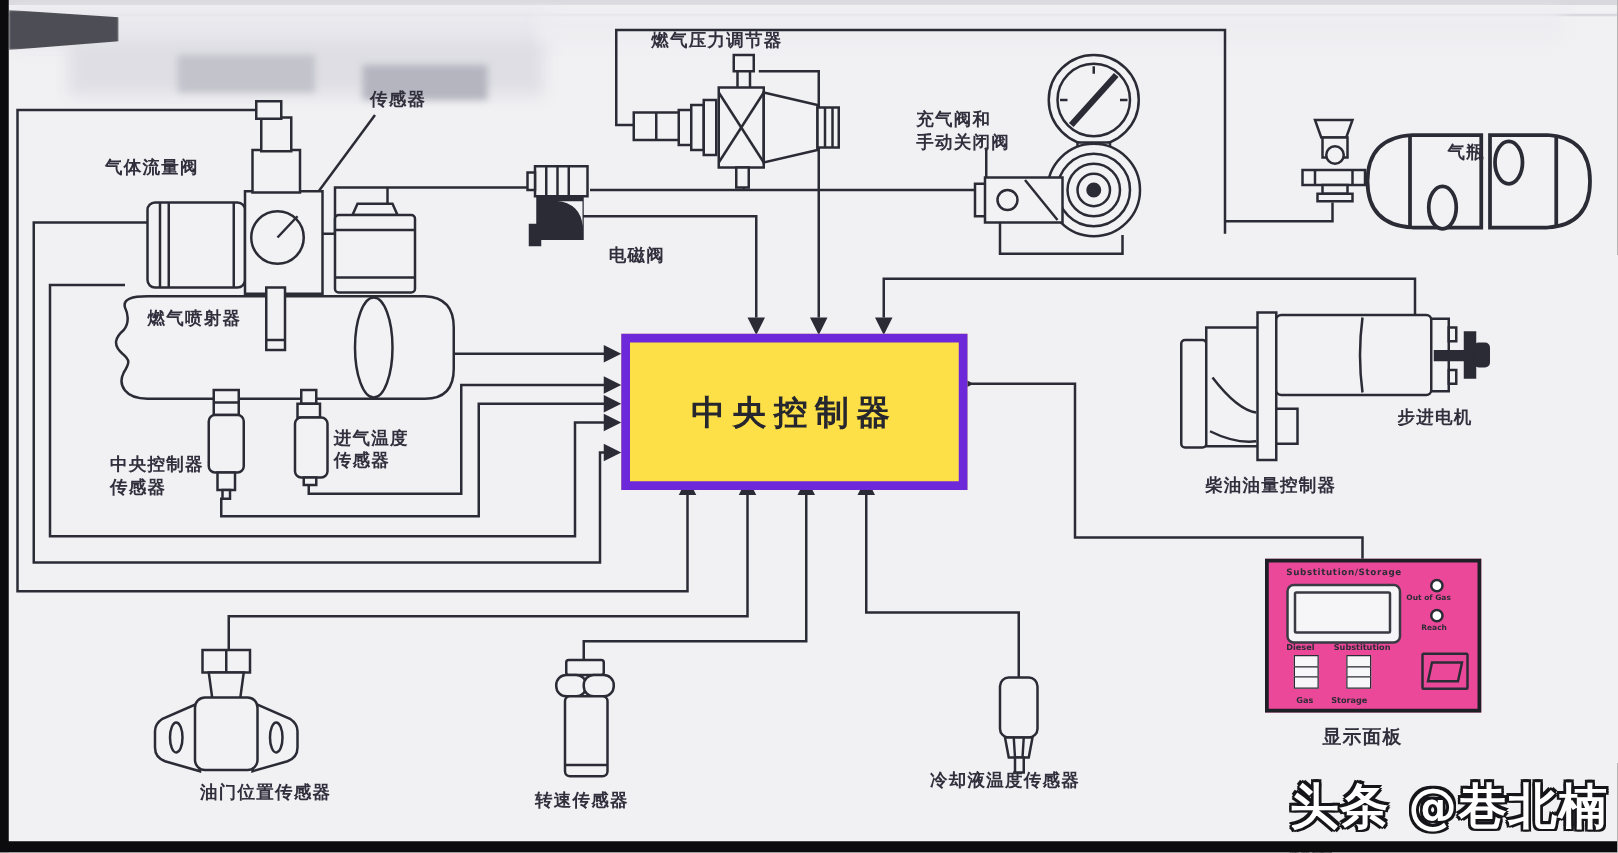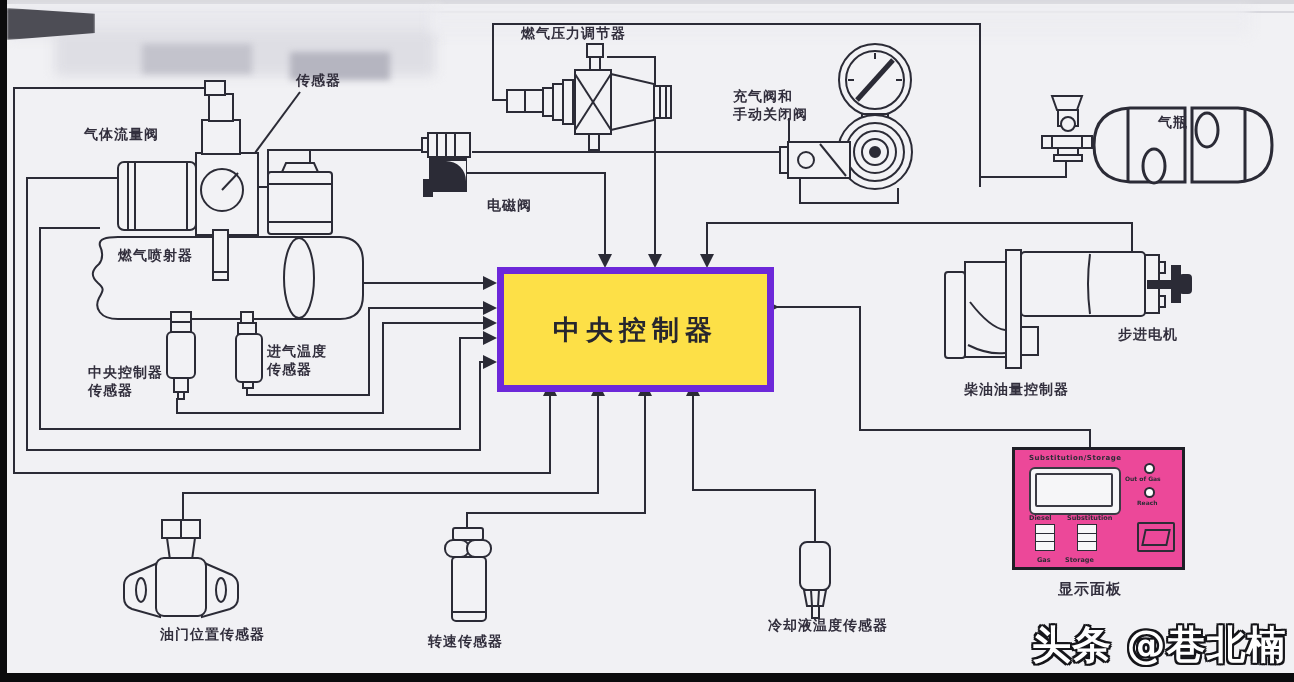--- a/index.html
+++ b/index.html
@@ -296,21 +296,21 @@
     <span>传感器</span>
   </div>
   <div class="lbl" style="left:267px;top:343px;">
     <span>进气温度</span>
     <span>传感器</span>
   </div>
   <div class="lbl" style="left:1118px;top:326px;">步进电机</div>
   <div class="lbl" style="left:964px;top:381px;">柴油油量控制器</div>
   <div class="lbl" style="left:116px;top:626px;margin-left:44px;">油门位置传感器</div>
   <div class="lbl" style="left:428px;top:633px;">转速传感器</div>
-  <div class="lbl" style="left:744px;top:617px;margin-left:24px;">冷却液温度传感器</div>
+  <div class="lbl" style="left:744px;top:617px;">冷却液温度传感器</div>
 
   <div class="panel">
     <div class="hdr">Substitution/Storage</div>
     <div class="lcd">
       <div class="lcd-in"></div>
     </div>
     <div class="led" style="left:129px;top:13px;"></div>
     <div class="ledlbl" style="left:110px;top:25px;">Out of Gas</div>
     <div class="led" style="left:129px;top:37px;"></div>
     <div class="ledlbl" style="left:122px;top:49px;">Reach</div>

